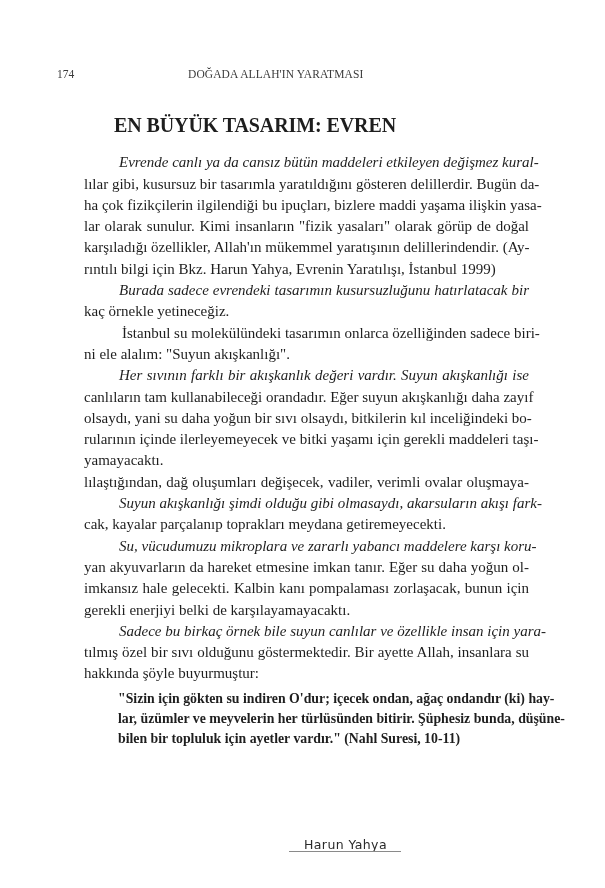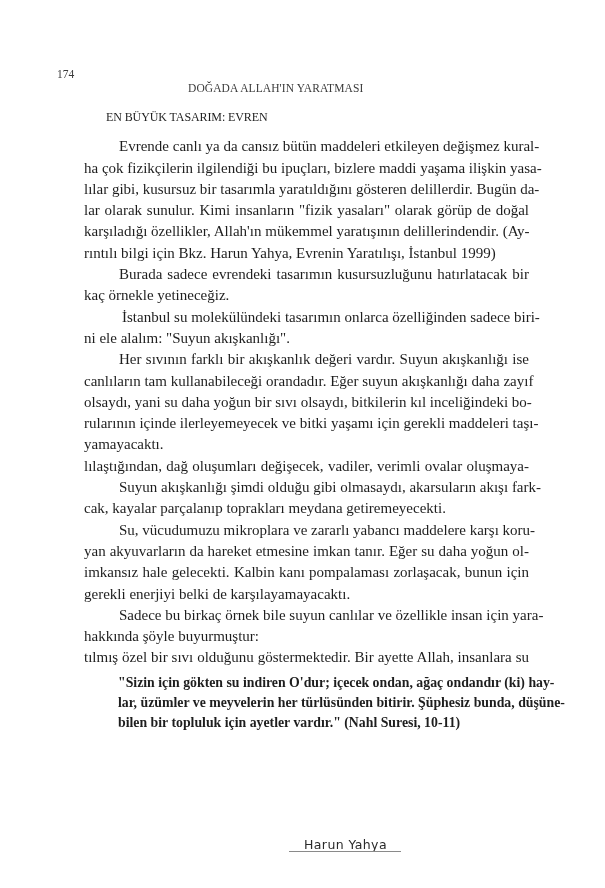--- a/index.html
+++ b/index.html
@@ -26,49 +26,50 @@
       color: #3a3a3a;
     }
     .page-number {
       position: absolute;
       left: 57px;
       top: 0;
     }
     .header-title {
       position: absolute;
       left: 188px;
-      top: 14px;
+      top: 0;
       letter-spacing: 0.1px;
     }
     .content {
       position: absolute;
       top: 99px;
       left: 84px;
       width: 445px;
       font-family: "Liberation Serif", "DejaVu Serif", serif;
       font-size: 15px;
       line-height: 21.3px;
     }
     .section-title {
-      margin: 8px;
+      margin: 16px;
       padding-left: 14px;
-      font-weight: normal;
-      font-size: 12px;
+      font-weight: bold;
+      font-size: 20px;
       line-height: 21.3px;
       letter-spacing: -0.1px;
     }
     .para-line {
       display: block;
       white-space: nowrap;
       text-align: justify;
       text-align-last: justify;
       height: 21.3px;
     }
     .para-line.indent {
       padding-left: 35px;
+      font-style: italic;
     }
     .para-line.indent2 {
       padding-left: 38px;
     }
     .para-line.last {
       text-align-last: left;
     }
     .quote {
       margin-top: 4px;
       padding-left: 34px;
@@ -110,22 +111,22 @@
 <div class="running-header">
   <span class="page-number">174</span>
   <span class="header-title">DOĞADA ALLAH'IN YARATMASI</span>
 </div>
 
 <div class="content">
   <h2 class="section-title">EN BÜYÜK TASARIM: EVREN</h2>
 
   <div>
     <span class="para-line indent">Evrende canlı ya da cansız bütün maddeleri etkileyen değişmez kural-</span>
+    <span class="para-line">lılar gibi, kusursuz bir tasarımla yaratıldığını gösteren delillerdir. Bugün da-</span>
     <span class="para-line">ha çok fizikçilerin ilgilendiği bu ipuçları, bizlere maddi yaşama ilişkin yasa-</span>
-    <span class="para-line">lılar gibi, kusursuz bir tasarımla yaratıldığını gösteren delillerdir. Bugün da-</span>
     <span class="para-line">lar olarak sunulur. Kimi insanların "fizik yasaları" olarak görüp de doğal</span>
     <span class="para-line">karşıladığı özellikler, Allah'ın mükemmel yaratışının delillerindendir. (Ay-</span>
     <span class="para-line last">rıntılı bilgi için Bkz. Harun Yahya, Evrenin Yaratılışı, İstanbul 1999)</span>
   </div>
 
   <div>
     <span class="para-line indent">Burada sadece evrendeki tasarımın kusursuzluğunu hatırlatacak bir</span>
     <span class="para-line last">kaç örnekle yetineceğiz.</span>
   </div>
 
@@ -150,22 +151,22 @@
 
   <div>
     <span class="para-line indent">Su, vücudumuzu mikroplara ve zararlı yabancı maddelere karşı koru-</span>
     <span class="para-line">yan akyuvarların da hareket etmesine imkan tanır. Eğer su daha yoğun ol-</span>
     <span class="para-line">imkansız hale gelecekti. Kalbin kanı pompalaması zorlaşacak, bunun için</span>
     <span class="para-line last">gerekli enerjiyi belki de karşılayamayacaktı.</span>
   </div>
 
   <div>
     <span class="para-line indent">Sadece bu birkaç örnek bile suyun canlılar ve özellikle insan için yara-</span>
+    <span class="para-line">tılmış özel bir sıvı olduğunu göstermektedir. Bir ayette Allah, insanlara su</span>
     <span class="para-line last">hakkında şöyle buyurmuştur:</span>
-    <span class="para-line">tılmış özel bir sıvı olduğunu göstermektedir. Bir ayette Allah, insanlara su</span>
   </div>
 
   <div class="quote">
     <span class="para-line">"Sizin için gökten su indiren O'dur; içecek ondan, ağaç ondandır (ki) hay-</span>
     <span class="para-line">lar, üzümler ve meyvelerin her türlüsünden bitirir. Şüphesiz bunda, düşüne-</span>
     <span class="para-line last">bilen bir topluluk için ayetler vardır." (Nahl Suresi, 10-11)</span>
   </div>
 </div>
 
 <div class="footer">

